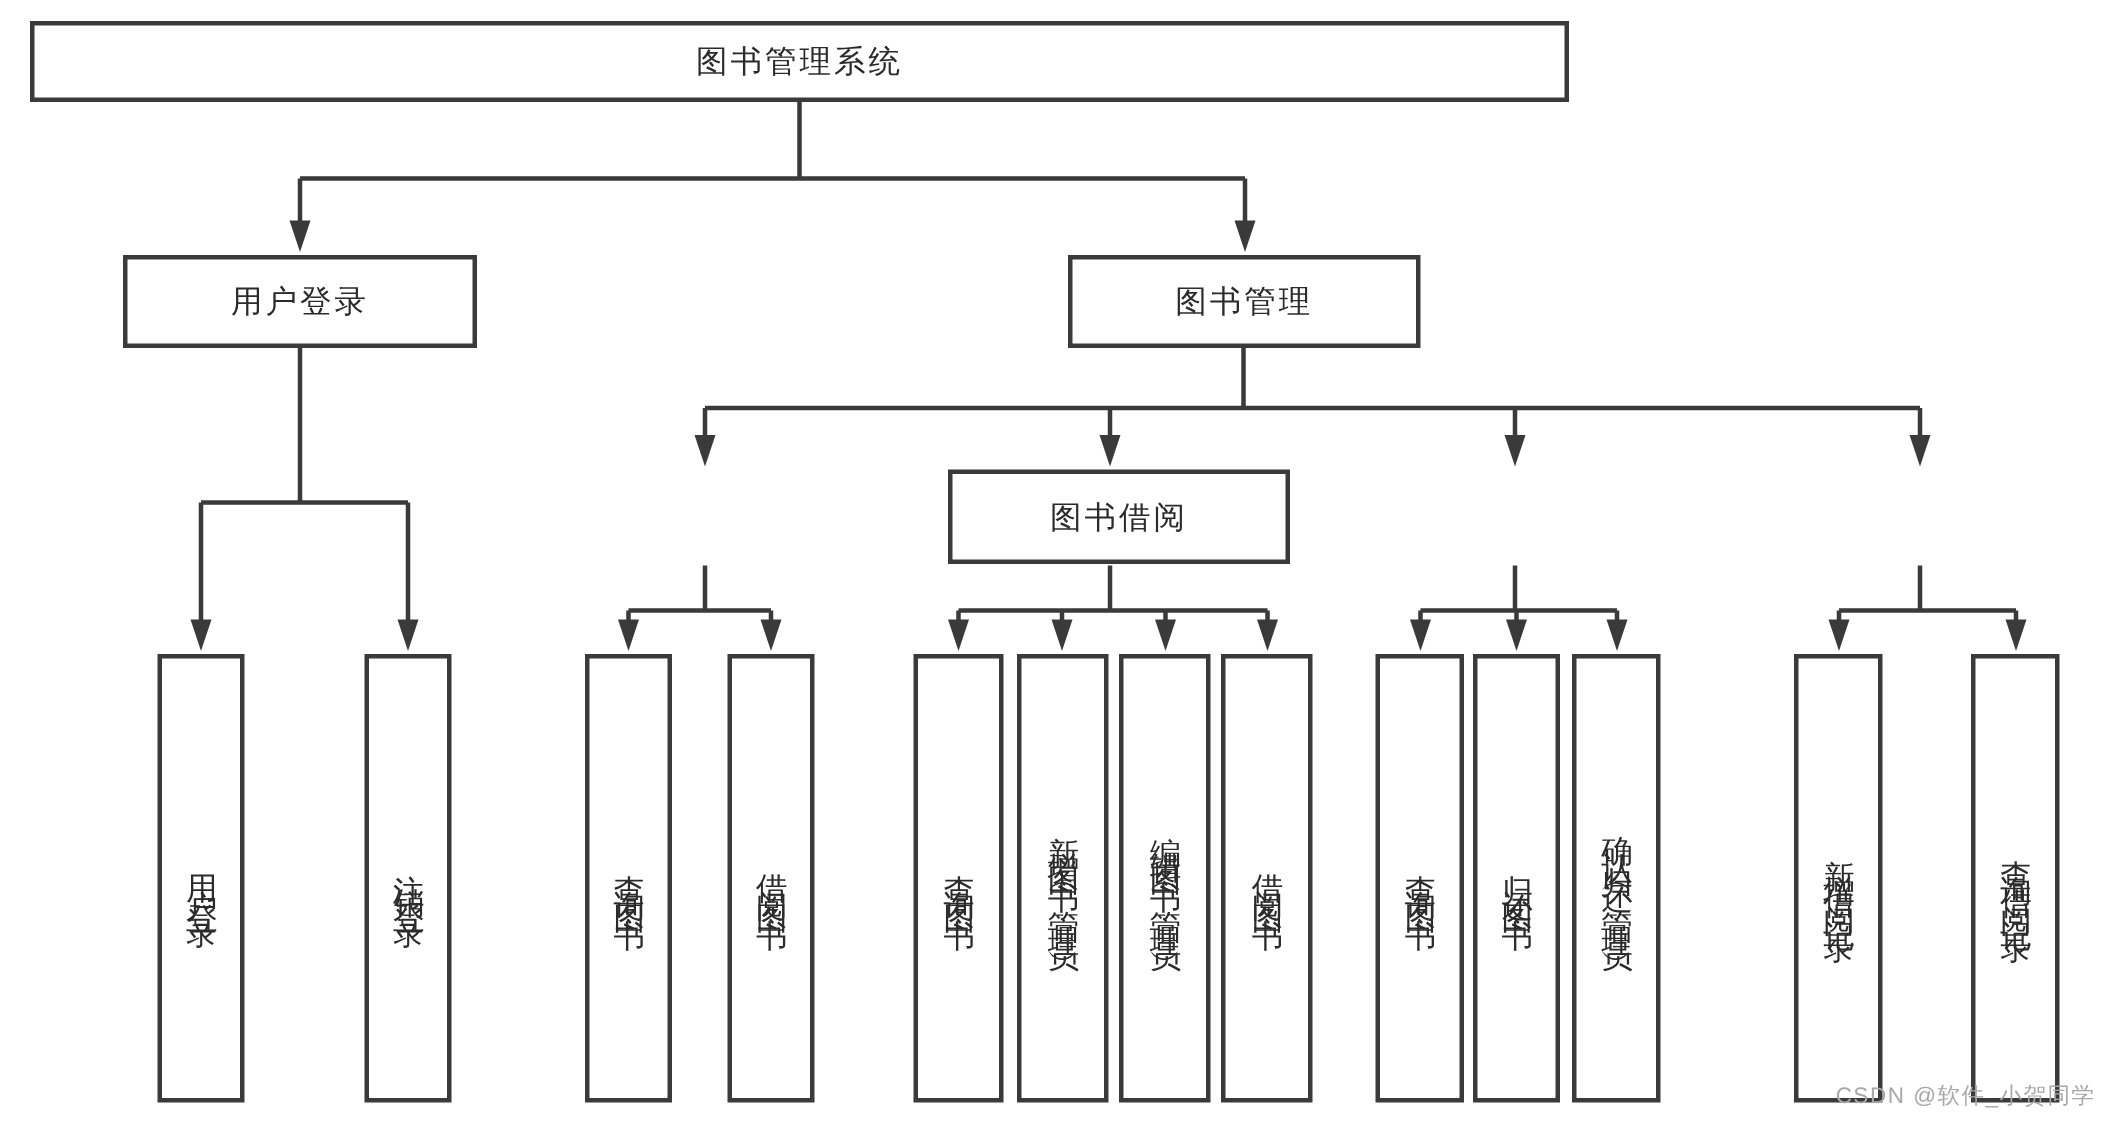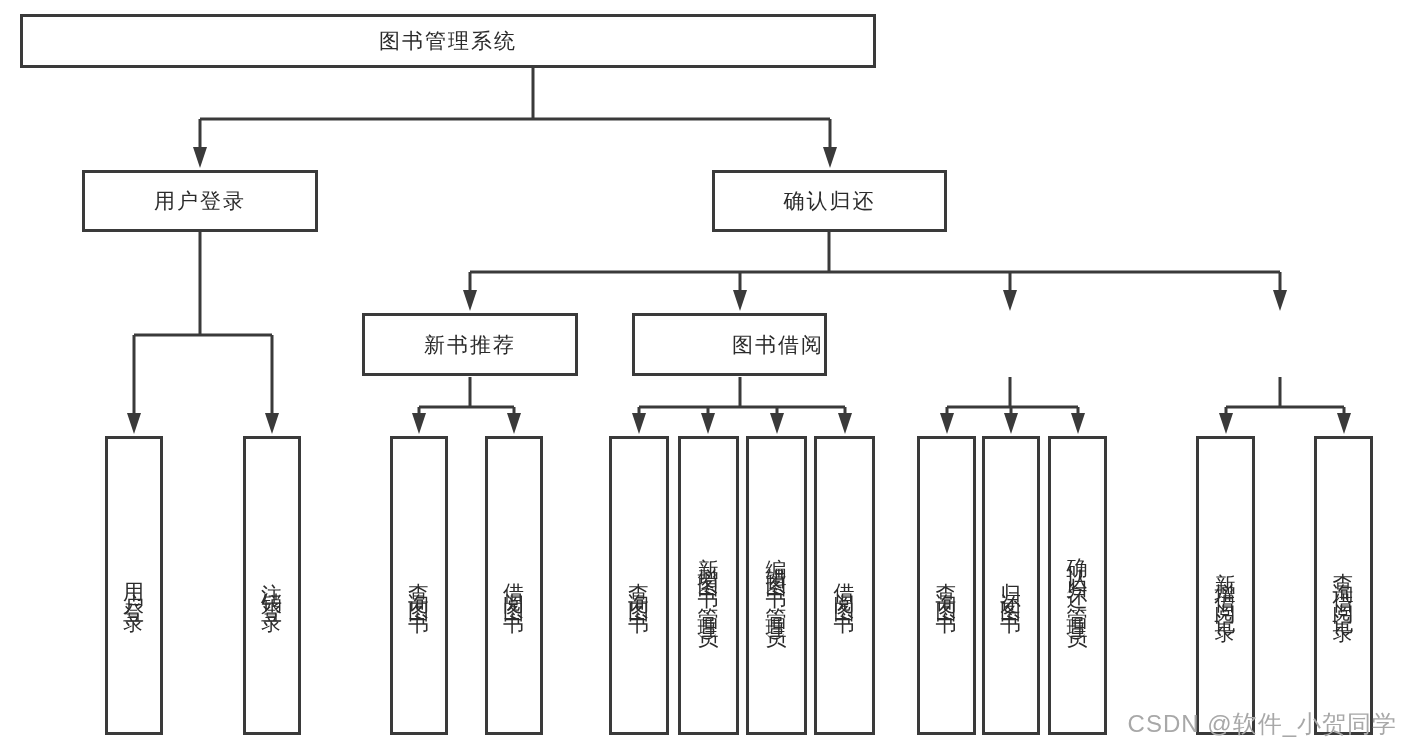--- a/index.html
+++ b/index.html
@@ -27,21 +27,21 @@
   }
   .leaf .node-label{
     writing-mode:vertical-rl;
     text-orientation:mixed;
     letter-spacing:10px;
     line-height:1;
   }
   .watermark{
     position:absolute;
     right:8px;bottom:7px;
-    font-size:24px;
+    font-size:15px;
     color:#a8a8a8;
     letter-spacing:1px;
     z-index:5;
     white-space:nowrap;
   }
 </style>
 </head>
 <body>
 
 <div class="canvas">
@@ -79,35 +79,32 @@
       <polygon points="777,434 770,413 784,413"></polygon>
       <polygon points="845,434 838,413 852,413"></polygon>
       <polygon points="947,434 940,413 954,413"></polygon>
       <polygon points="1011,434 1004,413 1018,413"></polygon>
       <polygon points="1078,434 1071,413 1085,413"></polygon>
       <polygon points="1226,434 1219,413 1233,413"></polygon>
       <polygon points="1344,434 1337,413 1351,413"></polygon>
     </g>
   </svg>
 
-  <div class="node" style="left:20px;top:14px;width:856px;height:54px;">
+  <div class="node" style="left:20px;top:14px;width:1026px;height:54px;">
     <span class="node-label">图书管理系统</span>
   </div>
 
   <div class="node" style="left:82px;top:170px;width:236px;height:62px;">
     <span class="node-label">用户登录</span>
   </div>
   <div class="node" style="left:712px;top:170px;width:235px;height:62px;">
-    <span class="node-label">确认归还</span>
+    <span class="node-label">图书管理</span>
   </div>
 
-  <div class="node" style="left:362px;top:313px;width:216px;height:63px;">
-    <span class="node-label">新书推荐</span>
-  </div>
-  <div class="node" style="left:632px;top:313px;width:195px;height:63px;justify-content:flex-end;">
+  <div class="node" style="left:632px;top:313px;width:228px;height:63px;">
     <span class="node-label">图书借阅</span>
   </div>
 
   <div class="node leaf" style="left:105px;top:436px;width:58px;height:299px;">
     <span class="node-label">用户登录</span>
   </div>
   <div class="node leaf" style="left:243px;top:436px;width:58px;height:299px;">
     <span class="node-label">注销登录</span>
   </div>
 

